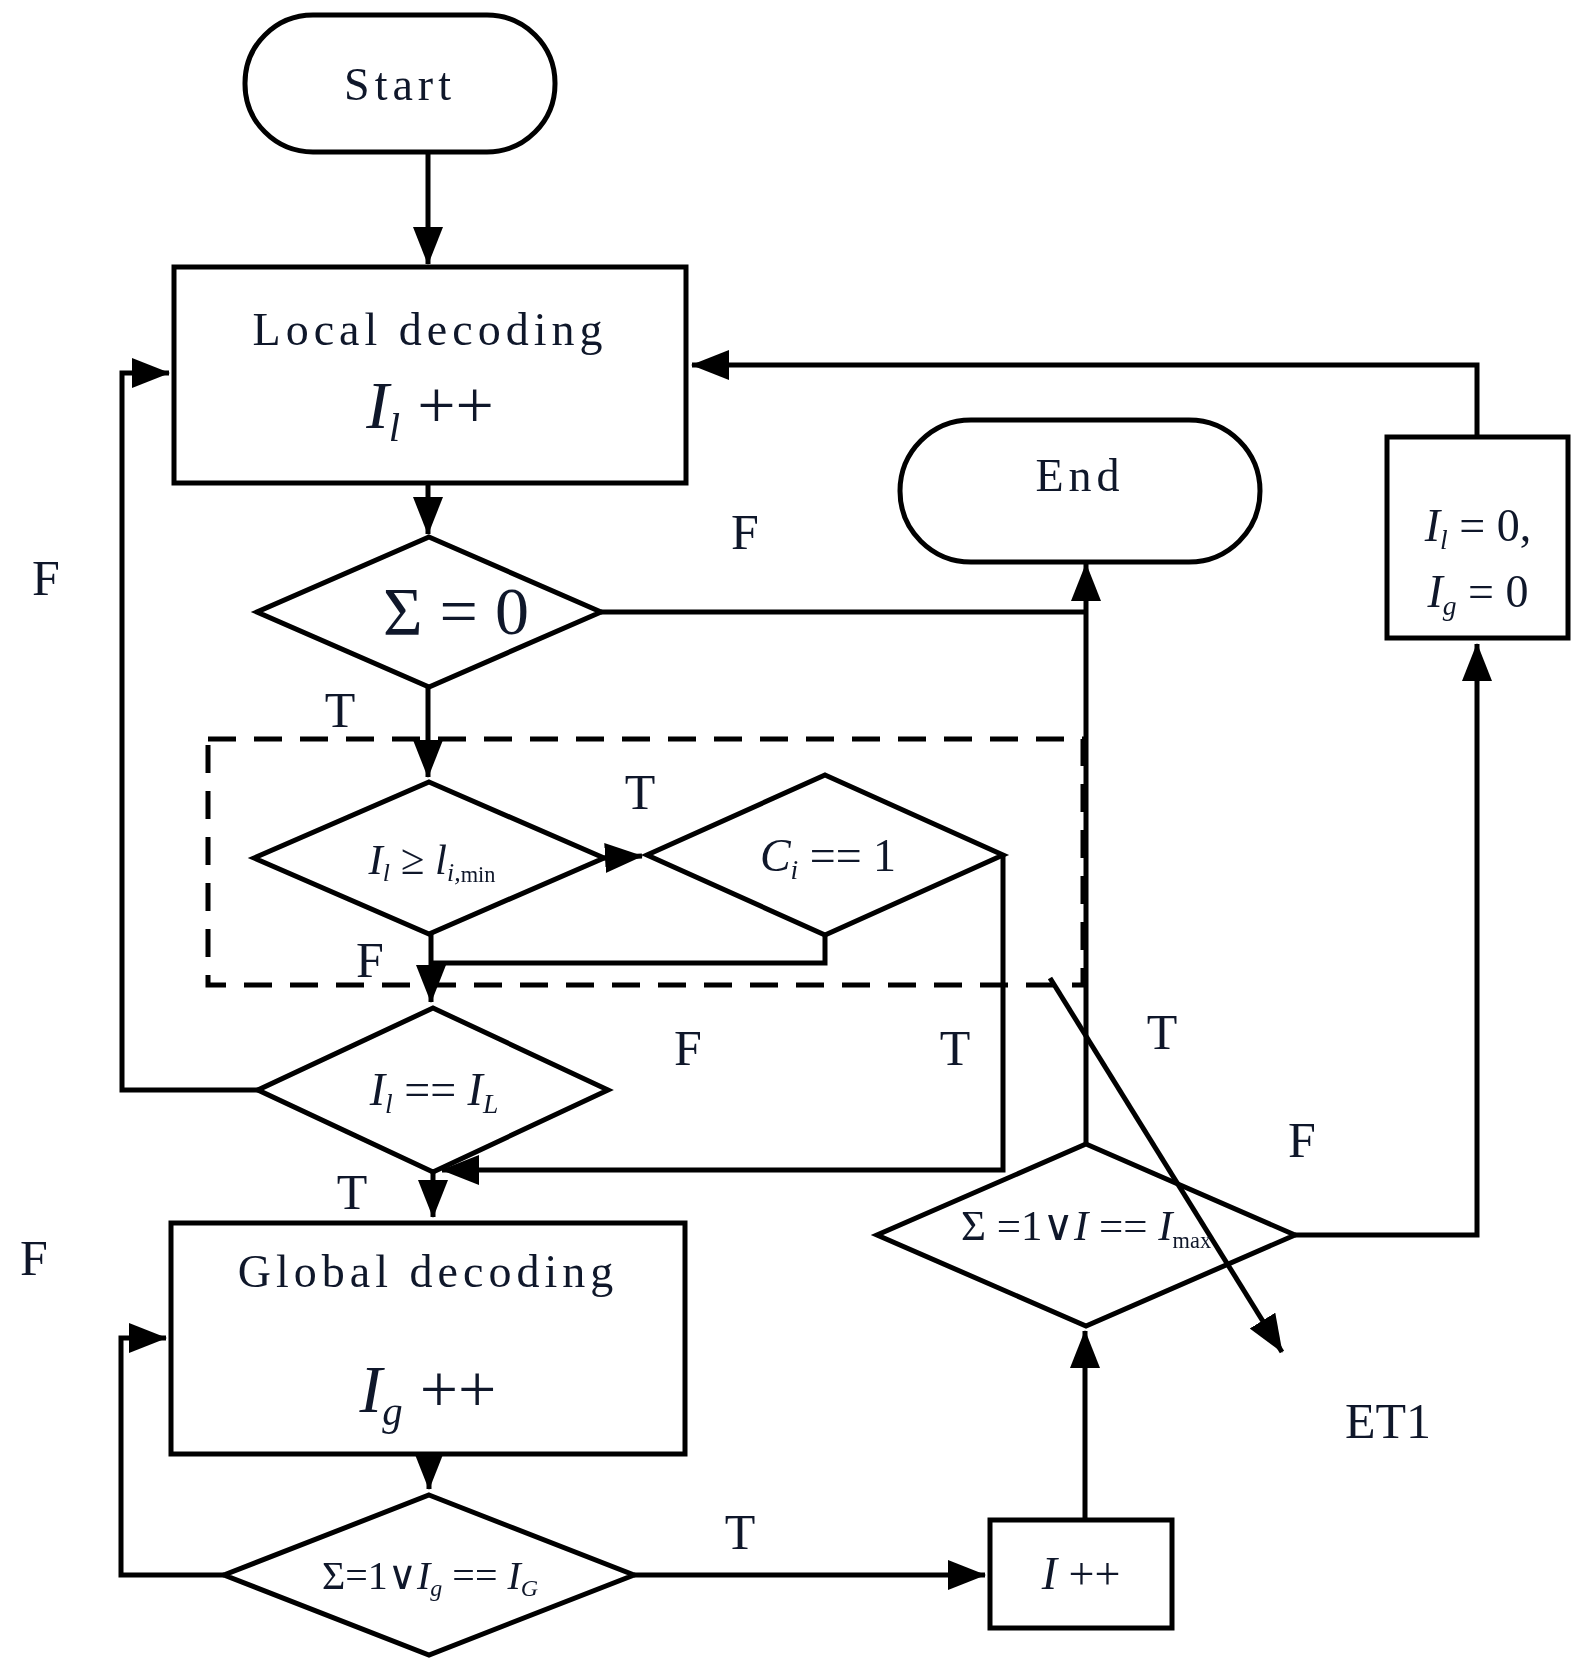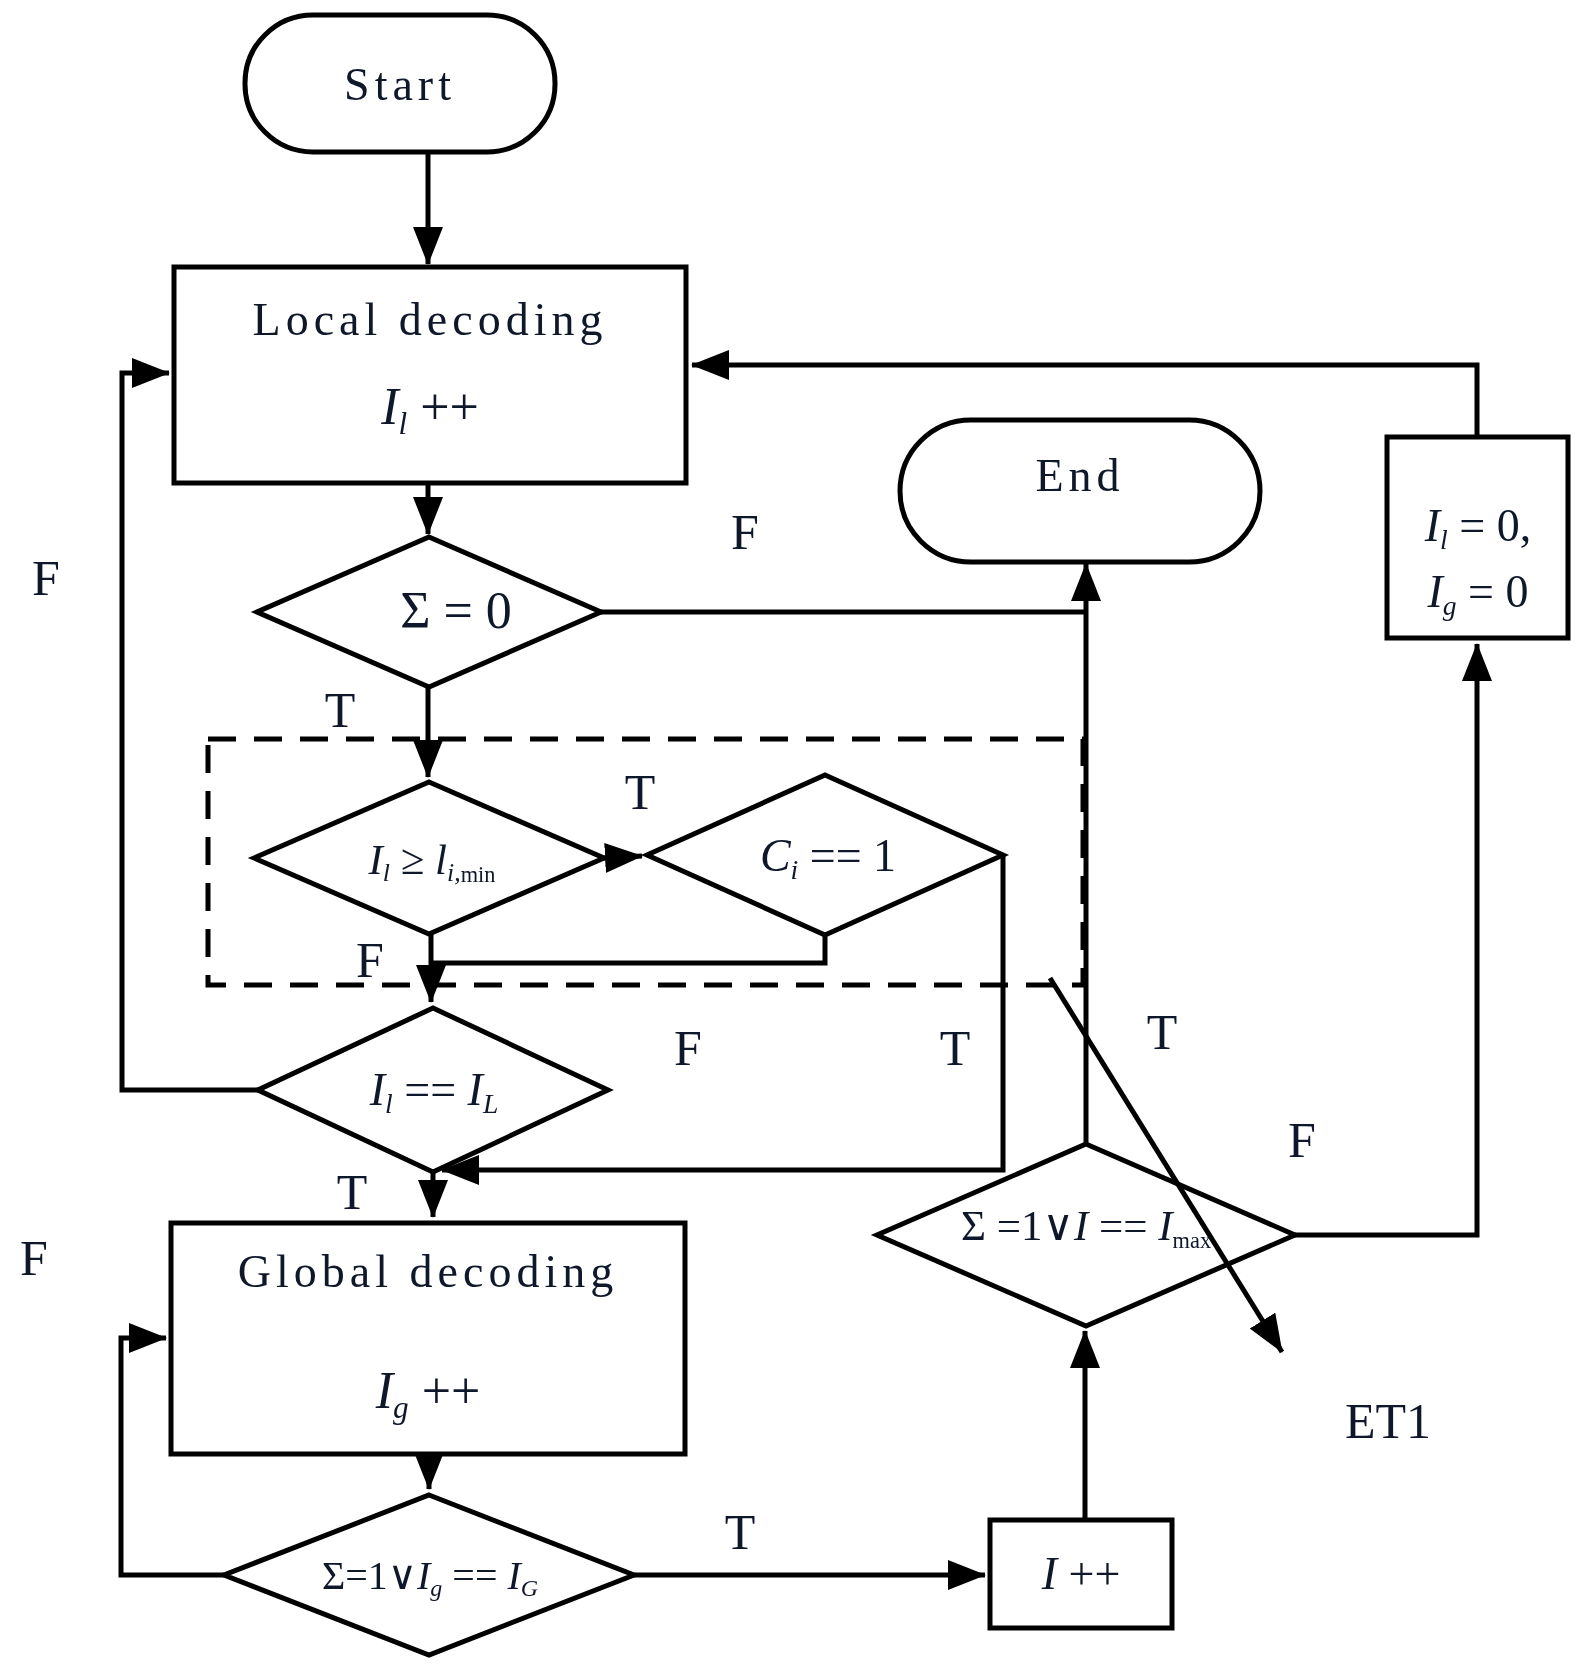--- a/index.html
+++ b/index.html
@@ -21,21 +21,21 @@
     white-space:nowrap;
     line-height:1;
   }
   .title-text{letter-spacing:5px;}
   .tf{font-size:50px;}
   .var{font-style:italic;}
   .sub{font-size:0.60em;font-style:italic;vertical-align:-0.30em;}
   .subr{font-size:0.52em;vertical-align:-0.35em;margin-top:28px;}
   .sz40{font-size:40px;}
   .sz42{font-size:43px;}
-  .sz50{font-size:52px;}
+  .sz50{font-size:68px;}
 </style>
 </head>
 <body>
 
 <div class="stage">
 
   <svg width="1584" height="1671" viewBox="0 0 1584 1671">
     <defs>
       <marker id="ah" markerUnits="userSpaceOnUse" markerWidth="44" markerHeight="32" refX="37" refY="15" orient="auto">
         <path d="M0,0 L38,15 L0,30 z" fill="#000"></path>
@@ -75,21 +75,21 @@
       <path d="M634,1575 H985" marker-end="url(#ah)"></path>
       <path d="M1085,1520 V1331" marker-end="url(#ah)"></path>
       <path d="M1295,1235 H1477 V644" marker-end="url(#ah)"></path>
       <path d="M1477,437 V365 H692" marker-end="url(#ah)"></path>
       <path d="M1050,978 L1282,1352" marker-end="url(#ah)"></path>
     </g>
   </svg>
 
   <div class="lbl title-text" style="left:400px;top:85px;">Start</div>
 
-  <div class="lbl title-text" style="left:430px;top:320px;">Local decoding</div>
+  <div class="lbl title-text" style="left:430px;top:330px;">Local decoding</div>
   <div class="lbl sz50" style="left:430px;top:410px;"><span class="var">I</span><span class="sub">l</span><span> ++</span></div>
 
   <div class="lbl sz50" style="left:456px;top:611px;">Σ = 0</div>
 
   <div class="lbl sz42" style="left:432px;top:862px;"><span class="var">I</span><span class="sub">l</span><span> ≥ </span><span class="var">l</span><span class="sub">i,</span><span class="subr">min</span></div>
 
   <div class="lbl" style="left:828px;top:858px;"><span class="var">C</span><span class="sub">i</span><span> == 1</span></div>
 
   <div class="lbl" style="left:434px;top:1092px;"><span class="var">I</span><span class="sub">l</span><span> == </span><span class="var">I</span><span class="sub">L</span></div>
 

